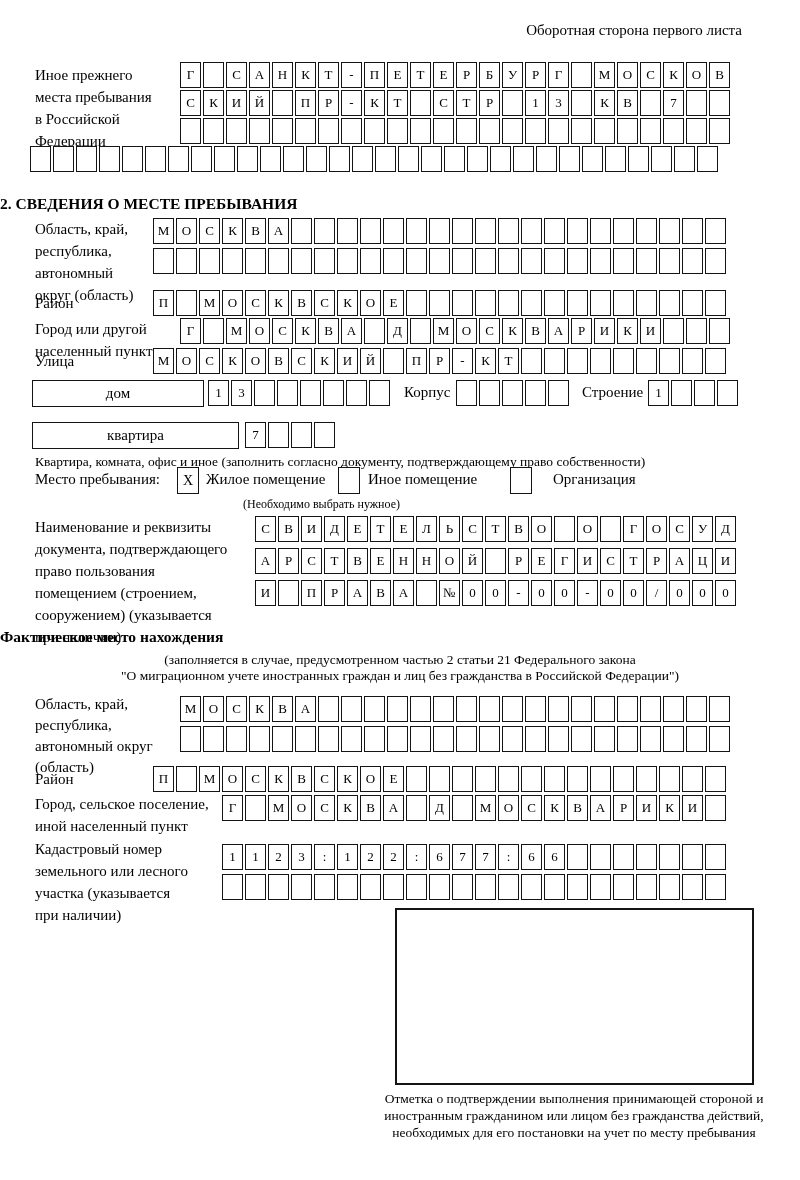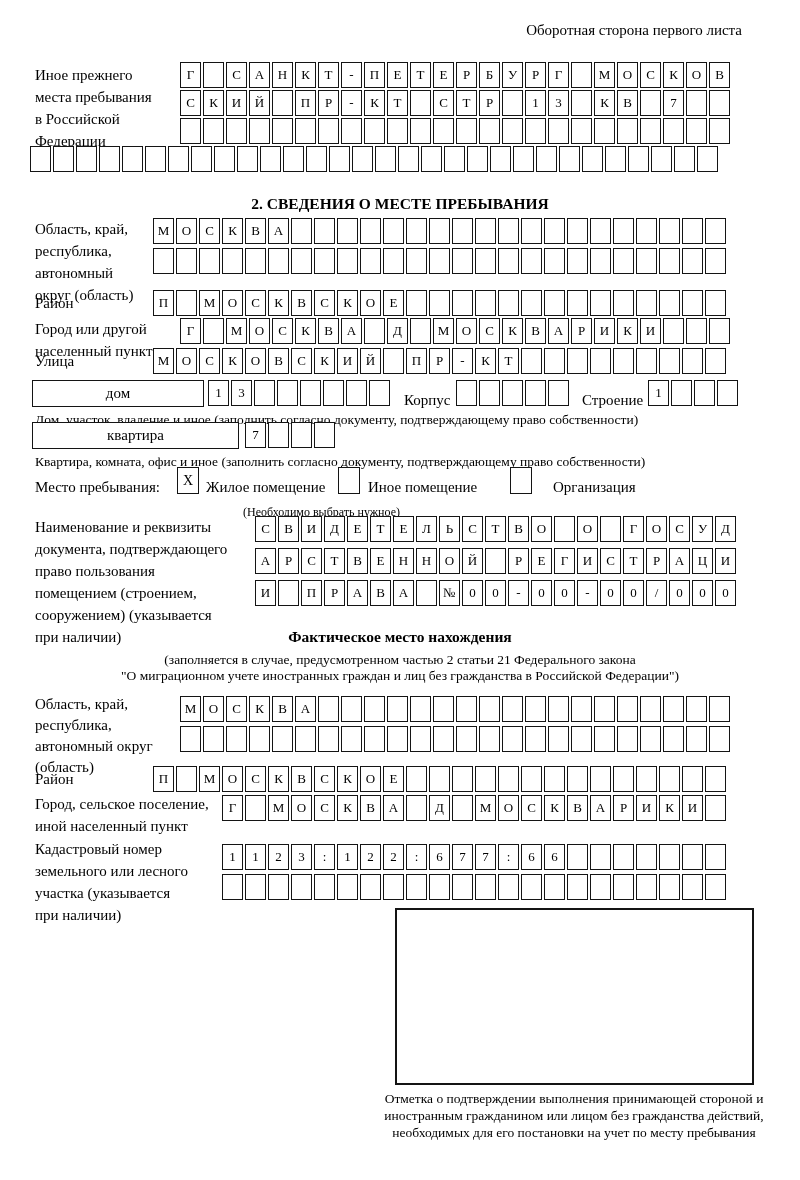--- a/index.html
+++ b/index.html
@@ -1,32 +1,32 @@
 <!DOCTYPE html>
 <html><head>
 <meta charset="utf-8">
 <style>
   html,body{margin:0;padding:0;background:#fff;}
   #page{position:relative;width:800px;height:1180px;background:#fff;color:#000;
         font-family:"Liberation Serif",serif;overflow:hidden;}
   .lbl{position:absolute;font:15px/22px "Liberation Serif",serif;white-space:pre-line;}
   .lbl.tight{line-height:21px;}
   .note{position:absolute;left:0;width:100%;text-align:center;font:13.5px/16px "Liberation Serif",serif;}
-  .title{position:absolute;left:0;width:100%;text-align:center;font-weight:bold;
+  .title{position:absolute;left:0;width:100%;text-align:left;font-weight:bold;
          font-size:15.5px;font-family:"Liberation Serif",serif;}
   .hdr{position:absolute;font:15px "Liberation Serif",serif;}
   .row{position:absolute;display:flex;}
   .cell{box-sizing:content-box;width:19px;height:24px;border:1.5px solid #141414;margin-right:2px;
         display:flex;align-items:center;justify-content:center;
         font:13px "Liberation Serif",serif;background:#fff;flex:0 0 auto;}
   .fieldbox{position:absolute;height:25px;border:1.6px solid #141414;display:flex;
             align-items:center;justify-content:center;font:15px "Liberation Serif",serif;background:#fff;}
   .chk{position:absolute;width:20px;height:25px;border:1.6px solid #141414;display:flex;
        align-items:center;justify-content:center;font:14px "Liberation Serif",serif;background:#fff;}
-  .inline-lbl{position:absolute;font:15px "Liberation Serif",serif;margin-top:8px;}
+  .inline-lbl{position:absolute;font:15px "Liberation Serif",serif;}
   .bigbox{position:absolute;left:395px;top:908px;width:355px;height:173px;border:2px solid #141414;background:#fff;}
   .caption{position:absolute;left:378px;top:1090px;width:392px;text-align:center;
            font:13.5px/17px "Liberation Serif",serif;}
 </style>
 </head>
 <body>
 
 <div id="page">
 
   <div class="hdr" style="top:22px;right:58px;">Оборотная сторона первого листа</div>
@@ -313,21 +313,20 @@
       <span class="cell"></span>
       <span class="cell"></span>
     </div>
   <div class="inline-lbl" style="left:582px;top:384px;">Строение</div>
   <div class="row" style="left:648px;top:380px;">
       <span class="cell">1</span>
       <span class="cell"></span>
       <span class="cell"></span>
       <span class="cell"></span>
     </div>
-  <div class="note" style="top:412px;text-align:left;left:35px;width:740px;">Дом, участок, владение и иное (заполнить согласно документу, подтверждающему право собственности)</div>
 
   <div class="fieldbox" style="left:32px;top:422px;width:205px;">квартира</div>
   <div class="row" style="left:245px;top:422px;">
       <span class="cell">7</span>
       <span class="cell"></span>
       <span class="cell"></span>
       <span class="cell"></span>
     </div>
   <div class="note" style="top:454px;text-align:left;left:35px;width:740px;">Квартира, комната, офис и иное (заполнить согласно документу, подтверждающему право собственности)</div>
 

